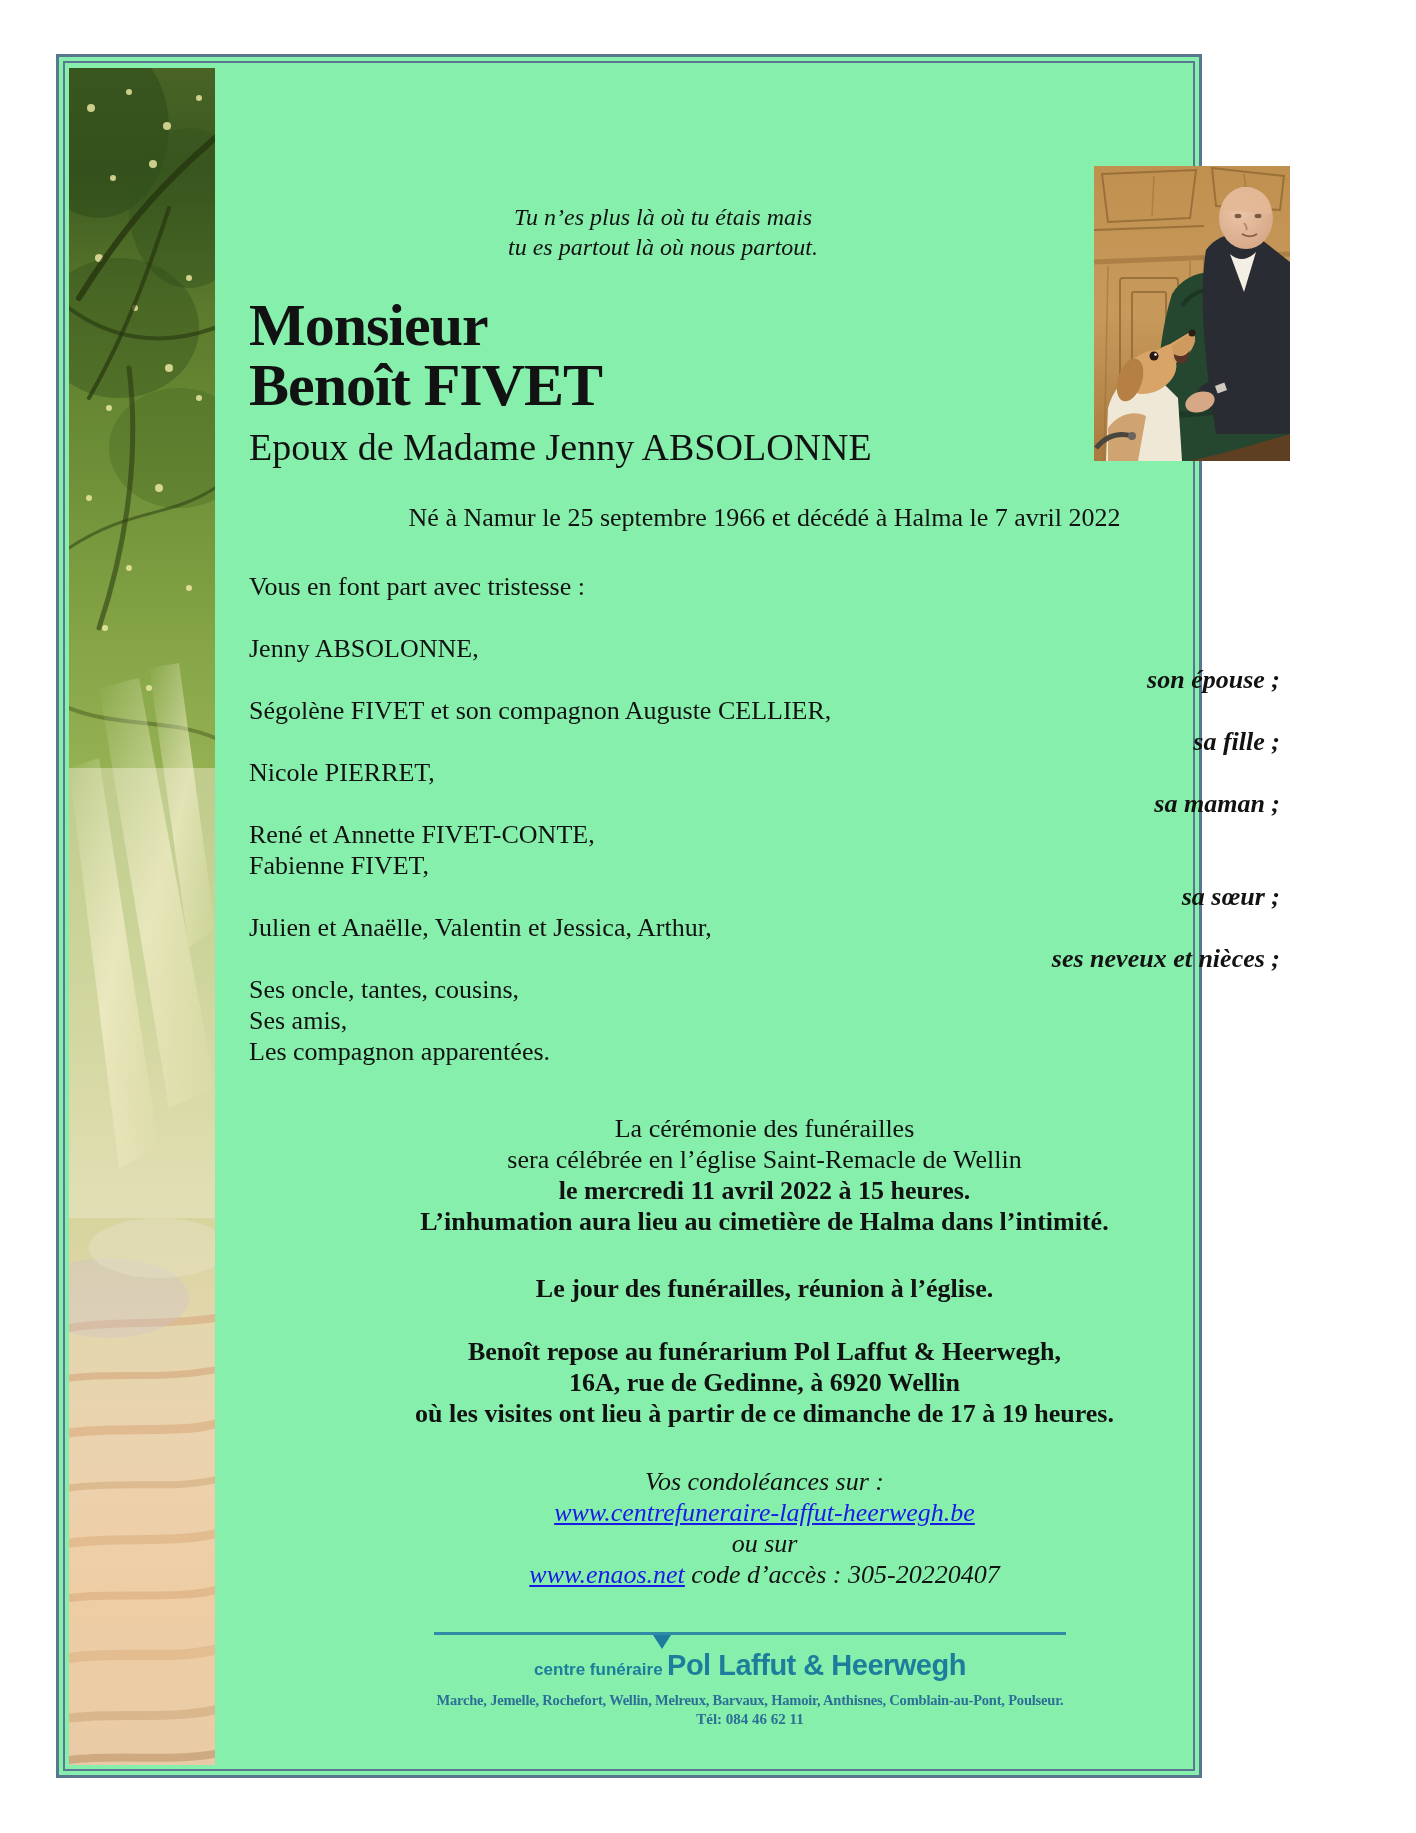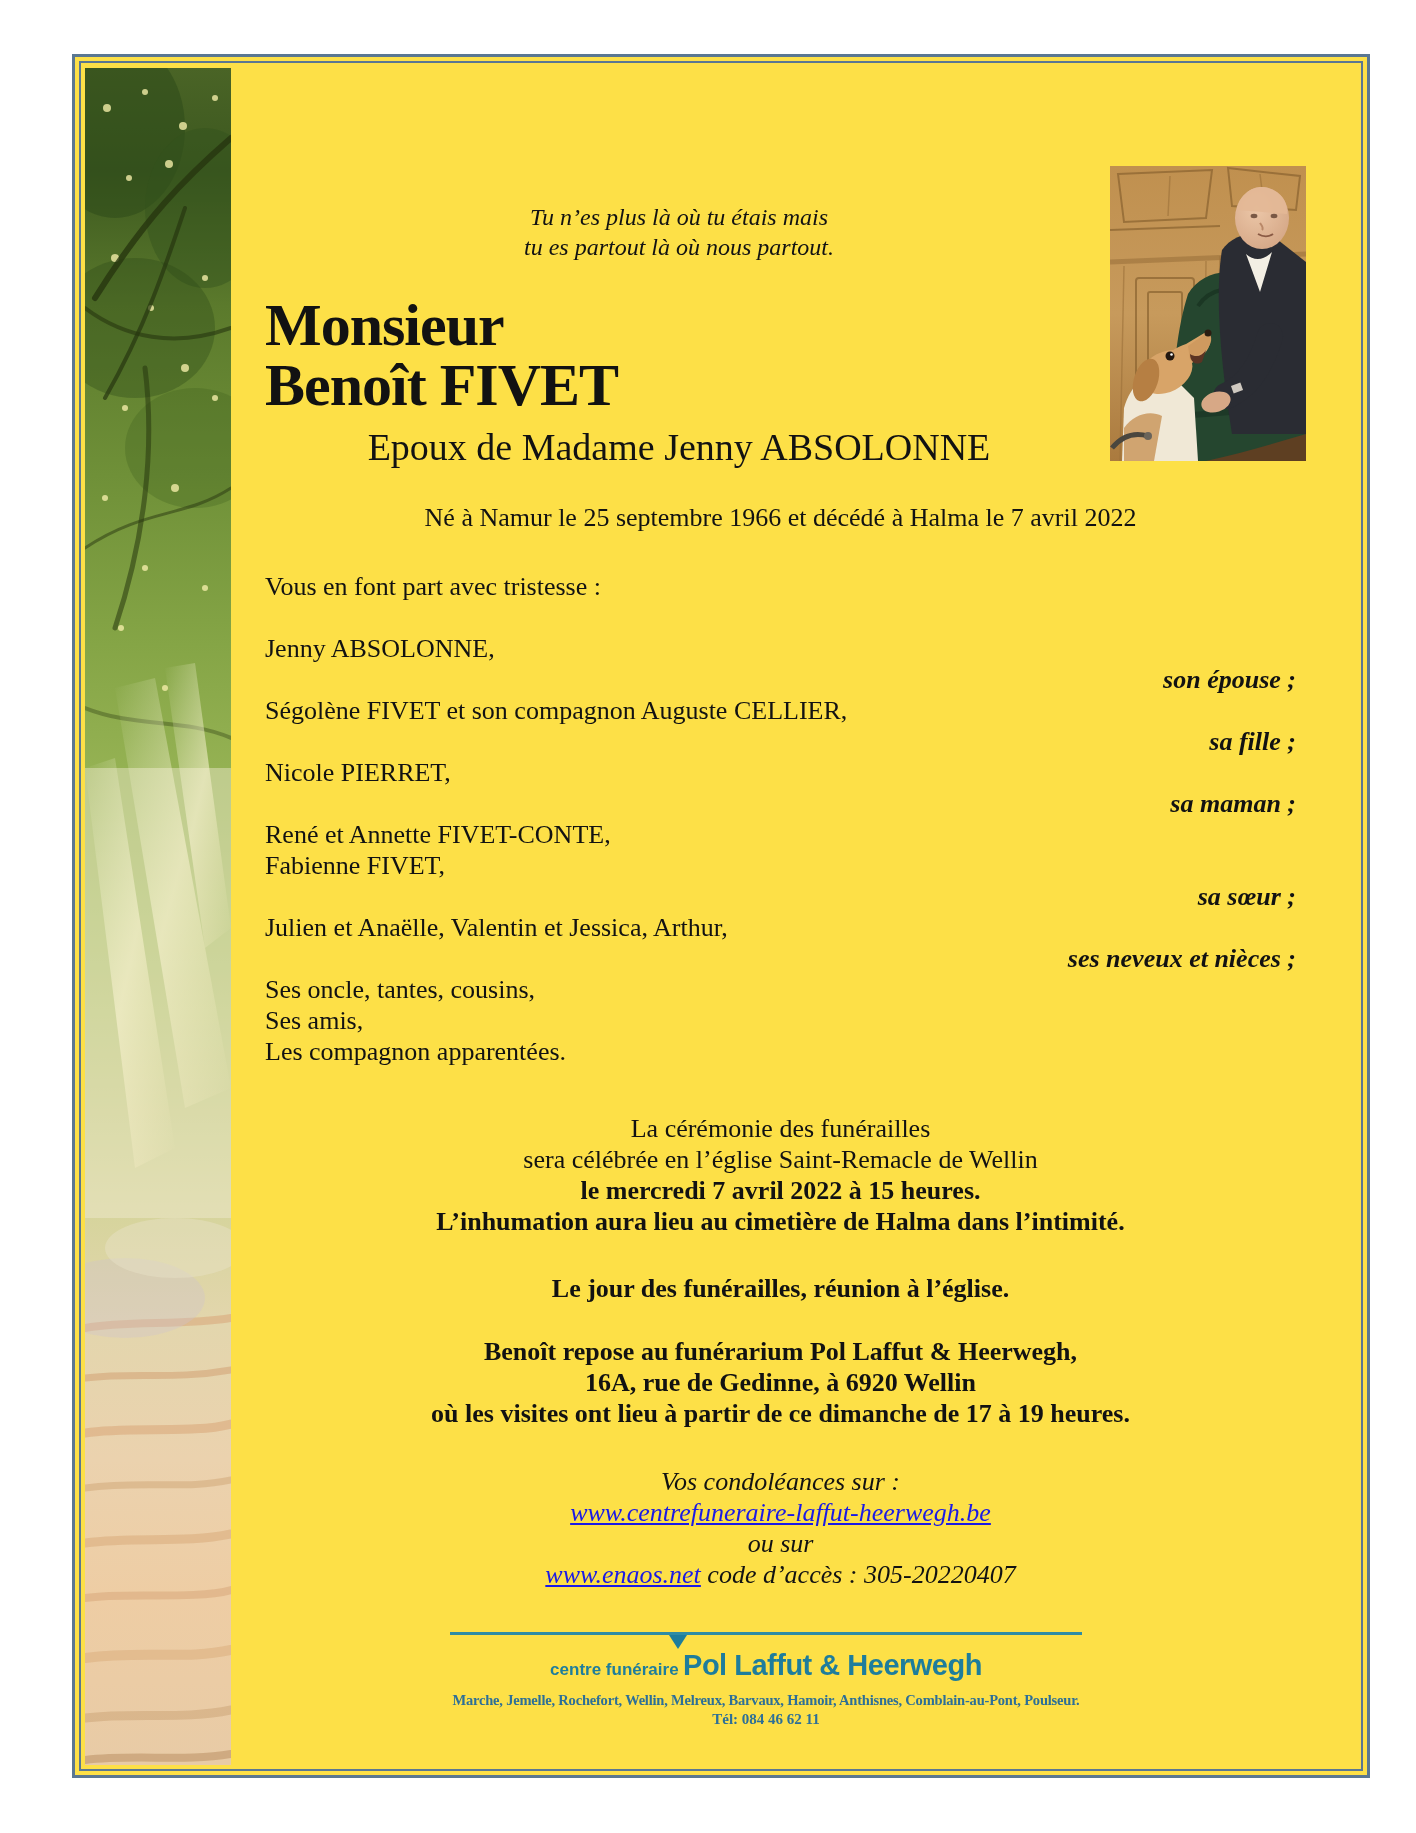--- a/index.html
+++ b/index.html
@@ -10,22 +10,22 @@
     --loc-blue:#2d6f97;
     --link:#1a1ae6;
   }
   html,body{margin:0;padding:0;}
   body{
     width:1416px;height:1833px;position:relative;background:#ffffff;
     font-family:"Liberation Serif", serif;color:var(--ink);
     overflow:hidden;
   }
   .page{
-    position:absolute;left:72px;top:54px;width:1298px;height:1724px;
-    border:3px solid var(--frame);box-sizing:border-box;background:#fde047;
+    position:absolute;left:56px;top:54px;width:1146px;height:1724px;
+    border:3px solid var(--frame);box-sizing:border-box;background:#86efac;
   }
   .page-frame-inner{
     position:absolute;inset:4px;border:2px solid var(--frame);
   }
   
   .strip{
     position:absolute;left:4px;top:5px;width:146px;height:1697px;overflow:hidden;
   }
   .strip svg{display:block;width:100%;height:100%;}
   
@@ -40,21 +40,21 @@
   }
   .quote{
     margin-top:139px;width:828px;text-align:center;
     font-style:italic;font-size:24px;line-height:30px;
   }
   .title-block{
     margin-top:33px;width:828px;text-align:left;
     font-weight:bold;font-size:60px;line-height:60px;letter-spacing:-1px;
   }
   .epoux-line{
-    margin-top:10px;width:828px;text-align:center;
+    margin-top:10px;width:828px;
     font-size:38px;line-height:44px;
   }
   .ne-line{
     margin-top:32px;width:100%;text-align:center;
     font-size:26px;line-height:34px;
   }
   .intro-line{
     margin-top:35px;width:100%;text-align:left;
     font-size:26px;line-height:34px;
   }
@@ -287,21 +287,21 @@
         <div class="names">Julien et Anaëlle, Valentin et Jessica, Arthur,</div>
         <div class="relation">ses neveux et nièces ;</div>
         <div class="closing">Ses oncle, tantes, cousins,</div>
         <div class="closing">Ses amis,</div>
         <div class="closing">Les compagnon apparentées.</div>
       </div>
 
       <div class="ceremony">
         <div>La cérémonie des funérailles</div>
         <div>sera célébrée en l’église Saint-Remacle de Wellin</div>
-        <div class="b">le mercredi 7 avril 2022 à 15 heures.</div>
+        <div class="b">le mercredi 11 avril 2022 à 15 heures.</div>
         <div class="b">L’inhumation aura lieu au cimetière de Halma dans l’intimité.</div>
       </div>
 
       <div class="lejour">Le jour des funérailles, réunion à l’église.</div>
 
       <div class="repose">
         <div>Benoît repose au funérarium Pol Laffut &amp; Heerwegh,</div>
         <div>16A, rue de Gedinne, à 6920 Wellin</div>
         <div>où les visites ont lieu à partir de ce dimanche de 17 à 19 heures.</div>
       </div>

